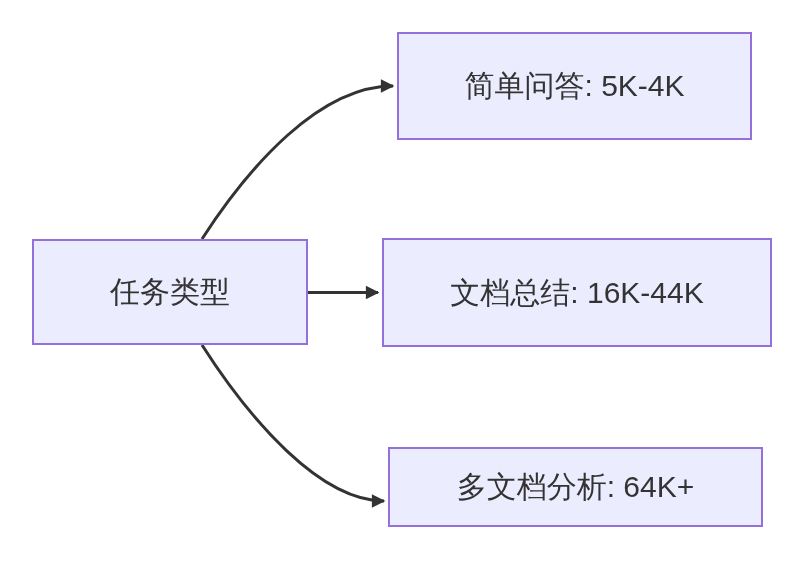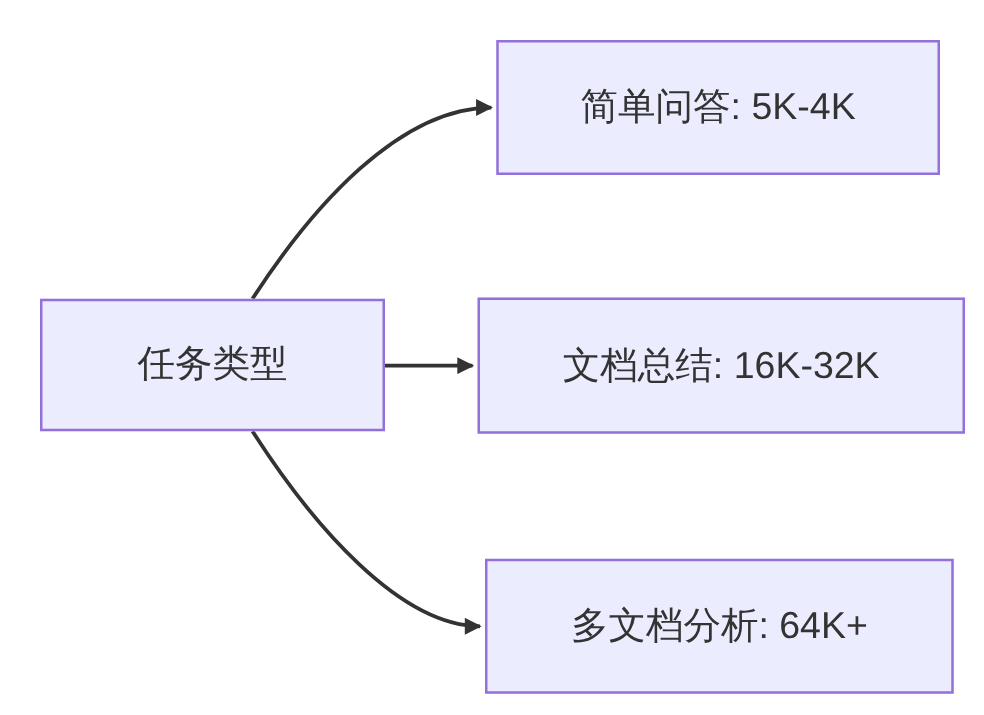--- a/index.html
+++ b/index.html
@@ -38,21 +38,21 @@
     line-height: 1;
     display: flex;
     align-items: center;
     justify-content: center;
     text-align: center;
     white-space: nowrap;
   }
   .node-root   { left: 32px;  top: 239px; width: 276px; height: 106px; }
   .node-b0     { left: 397px; top: 32px;  width: 355px; height: 108px; }
   .node-b1     { left: 382px; top: 238px; width: 390px; height: 109px; }
-  .node-b2     { left: 388px; top: 447px; width: 375px; height: 108px; }
+  .node-b2     { left: 388px; top: 447px; width: 375px; height: 80px; }
 </style>
 </head>
 <body>
 
 <div class="canvas">
 
   <svg class="edges" viewBox="0 0 787 572" xmlns="http://www.w3.org/2000/svg">
     <defs>
       <marker id="arrowhead" viewBox="0 0 10 10" refX="9" refY="5" markerWidth="6" markerHeight="4.5" orient="auto-start-reverse">
         <polygon points="0,0 10,5 0,10" fill="#333333"></polygon>
@@ -65,20 +65,20 @@
 
   <div class="node node-root">
     <span>任务类型</span>
   </div>
 
   <div class="node node-b0">
     <span>简单问答: 5K-4K</span>
   </div>
 
   <div class="node node-b1">
-    <span>文档总结: 16K-32K</span>
+    <span>文档总结: 16K-44K</span>
   </div>
 
   <div class="node node-b2">
     <span>多文档分析: 64K+</span>
   </div>
 
 </div>
 
 </body></html>

